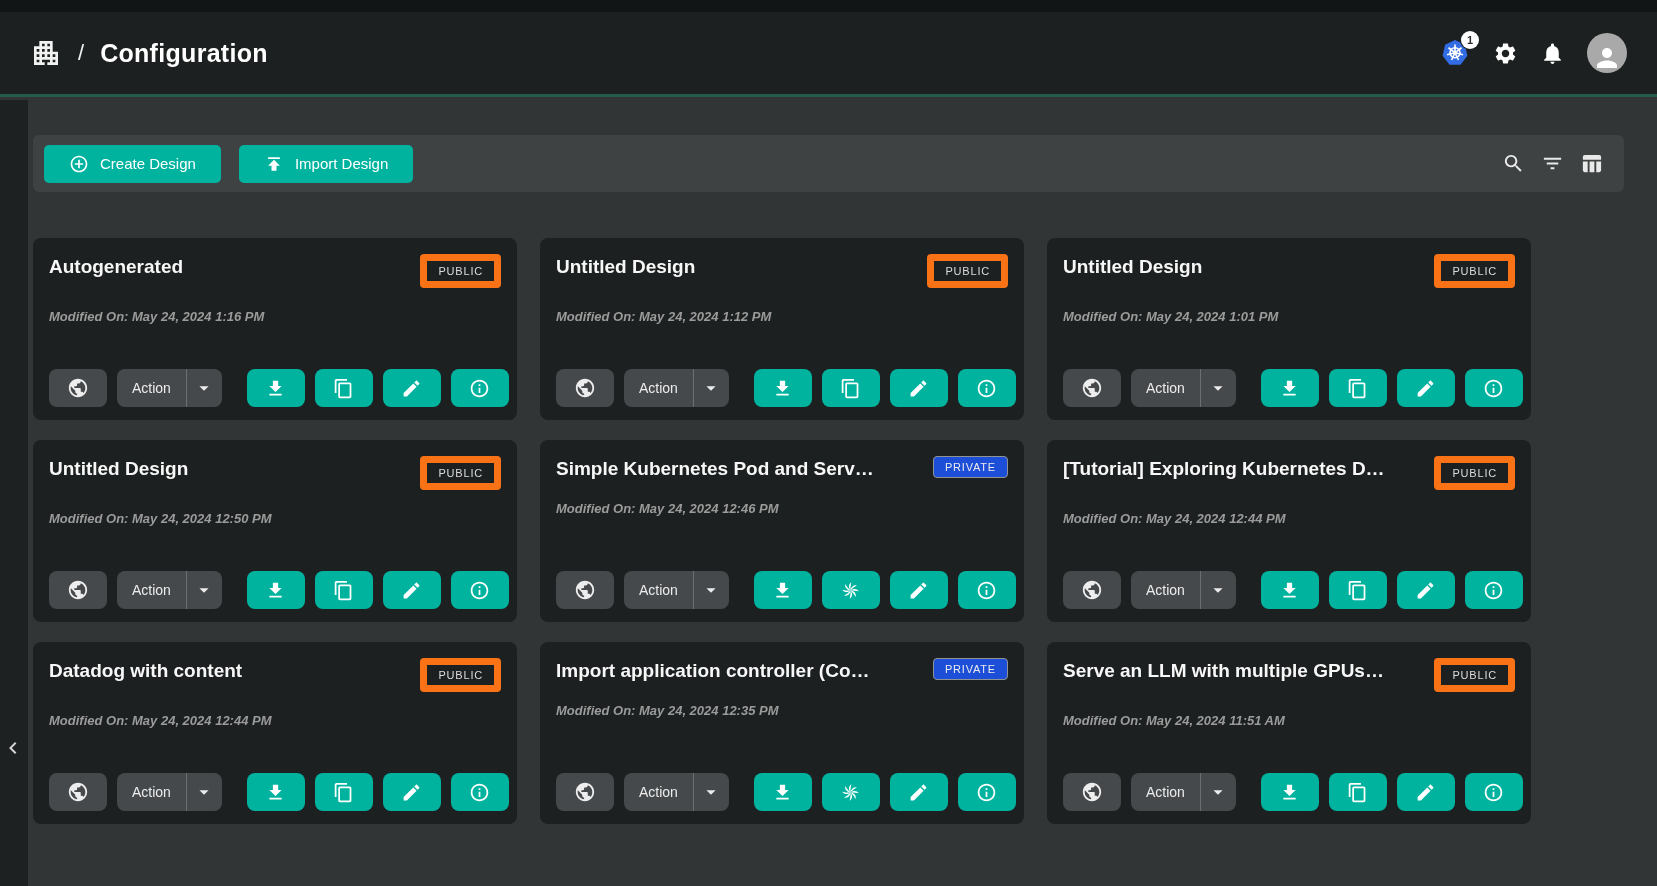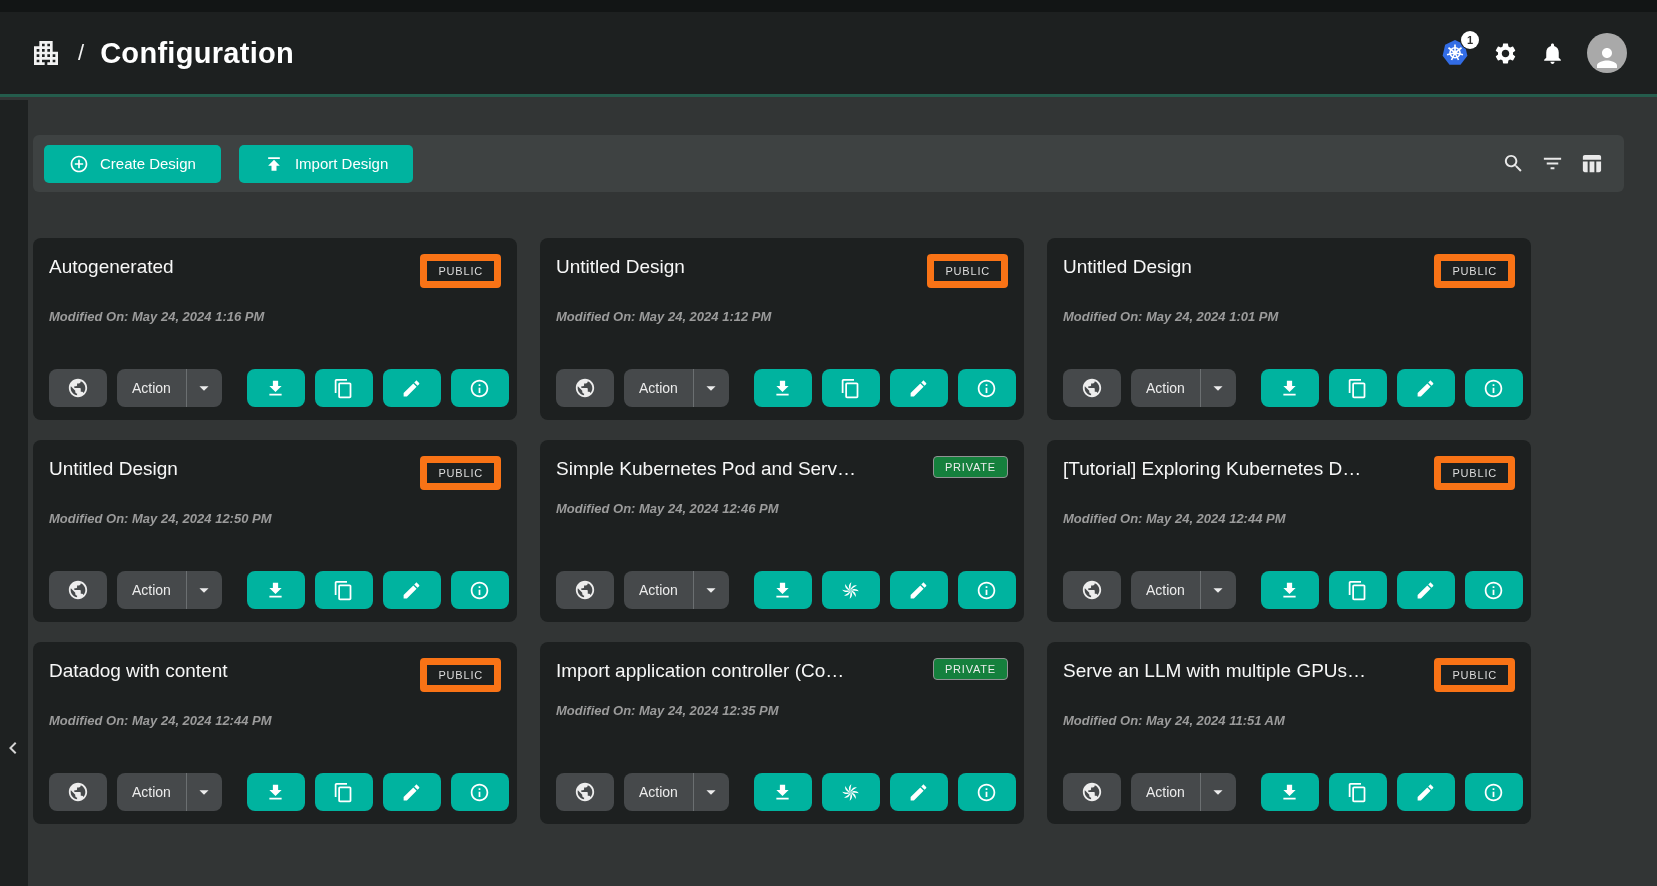--- a/index.html
+++ b/index.html
@@ -7,21 +7,21 @@
   body { font-family:"Liberation Sans", sans-serif; }
   .screen { position:relative; width:1657px; height:886px; overflow:hidden; background:#323535; }
 
   
   .topstrip { height:12px; background:#121515; }
   .navbar { height:85px; background:#1d2020; border-bottom:3px solid #245c4c;
             display:flex; align-items:center; padding:0 30px; }
   .nav-left { display:flex; align-items:center; gap:16px; }
   .building-icon svg { width:32px; height:32px; fill:#f2f2f2; display:block; }
   .crumb-sep { color:#f2f2f2; font-size:22px; font-weight:400; }
-  .page-title { color:#ffffff; font-size:29px; font-weight:bold; letter-spacing:.3px; }
+  .page-title { color:#ffffff; font-size:25px; font-weight:bold; letter-spacing:.3px; }
   .nav-right { margin-left:auto; display:flex; align-items:center; gap:22px; }
   .icon-btn { background:none; border:none; padding:0; cursor:pointer; display:flex; align-items:center; justify-content:center; }
   .icon-btn svg { width:25px; height:25px; fill:#ffffff; display:block; }
   .k8s-wrap { position:relative; width:32px; height:30px; }
   .k8s-wrap svg { width:30px; height:30px; display:block; }
   .k8s-badge { position:absolute; top:-7px; right:-8px; width:18px; height:18px; border-radius:50%;
                background:#ffffff; color:#2e2e2e; font-size:11px; font-weight:bold;
                display:flex; align-items:center; justify-content:center; box-shadow:0 0 0 1px #1d2020; }
   .avatar { width:40px; height:40px; border-radius:50%; background:#a9a9a9; overflow:hidden;
             display:flex; align-items:flex-end; justify-content:center; cursor:pointer; }
@@ -41,24 +41,24 @@
                  font-family:"Liberation Sans", sans-serif; cursor:pointer; }
   .btn-primary svg { width:20px; height:20px; fill:#ffffff; display:block; }
   .toolbar-icons { margin-left:auto; display:flex; align-items:center; gap:16px; padding-right:10px; }
   .toolbar-icons .icon-btn svg { width:23px; height:23px; fill:#e9e9e9; }
 
   
   .cards-grid { position:absolute; left:33px; top:238px; width:1498px;
                 display:grid; grid-template-columns:repeat(3,484px); column-gap:23px; row-gap:20px; }
   .card { position:relative; height:182px; background:#1d2020; border-radius:8px; padding:16px; }
   .card-head { display:flex; justify-content:space-between; align-items:flex-start; }
-  .card-title { color:#f7f7f7; font-size:19px; font-weight:400; white-space:nowrap; overflow:hidden; max-width:370px; padding-top:2px; }
+  .card-title { color:#f7f7f7; font-size:19px; font-weight:700; white-space:nowrap; overflow:hidden; max-width:370px; padding-top:2px; }
   .badge { font-size:11px; letter-spacing:.8px; padding:4px 11px; border-radius:4px; white-space:nowrap; }
   .badge.public  { border:7px solid #f97316; color:#dcdcdc; background:transparent; }
-  .badge.private { border:1px solid #909393; color:#ececec; background:#15803d; }
+  .badge.private { border:1px solid #909393; color:#ececec; background:#1d4ed8; }
   .card-modified { margin-top:21px; color:#9b9b9b; font-size:13px; font-style:italic; font-weight:600; }
   .card-actions { position:absolute; left:16px; bottom:13px; display:flex; align-items:flex-end; gap:10px; }
   .act-btn { height:38px; border-radius:8px; border:none; cursor:pointer;
              display:flex; align-items:center; justify-content:center; padding:0; }
   .act-dark { background:#46494b; }
   .act-globe { width:58px; }
   .act-globe svg { width:22px; height:22px; fill:#ededed; display:block; }
   .act-split { overflow:hidden; }
   .split-label { padding:0 15px; color:#ececec; font-size:14px; height:38px; display:flex; align-items:center; }
   .split-divider { width:1px; height:38px; background:#6b6f71; }

